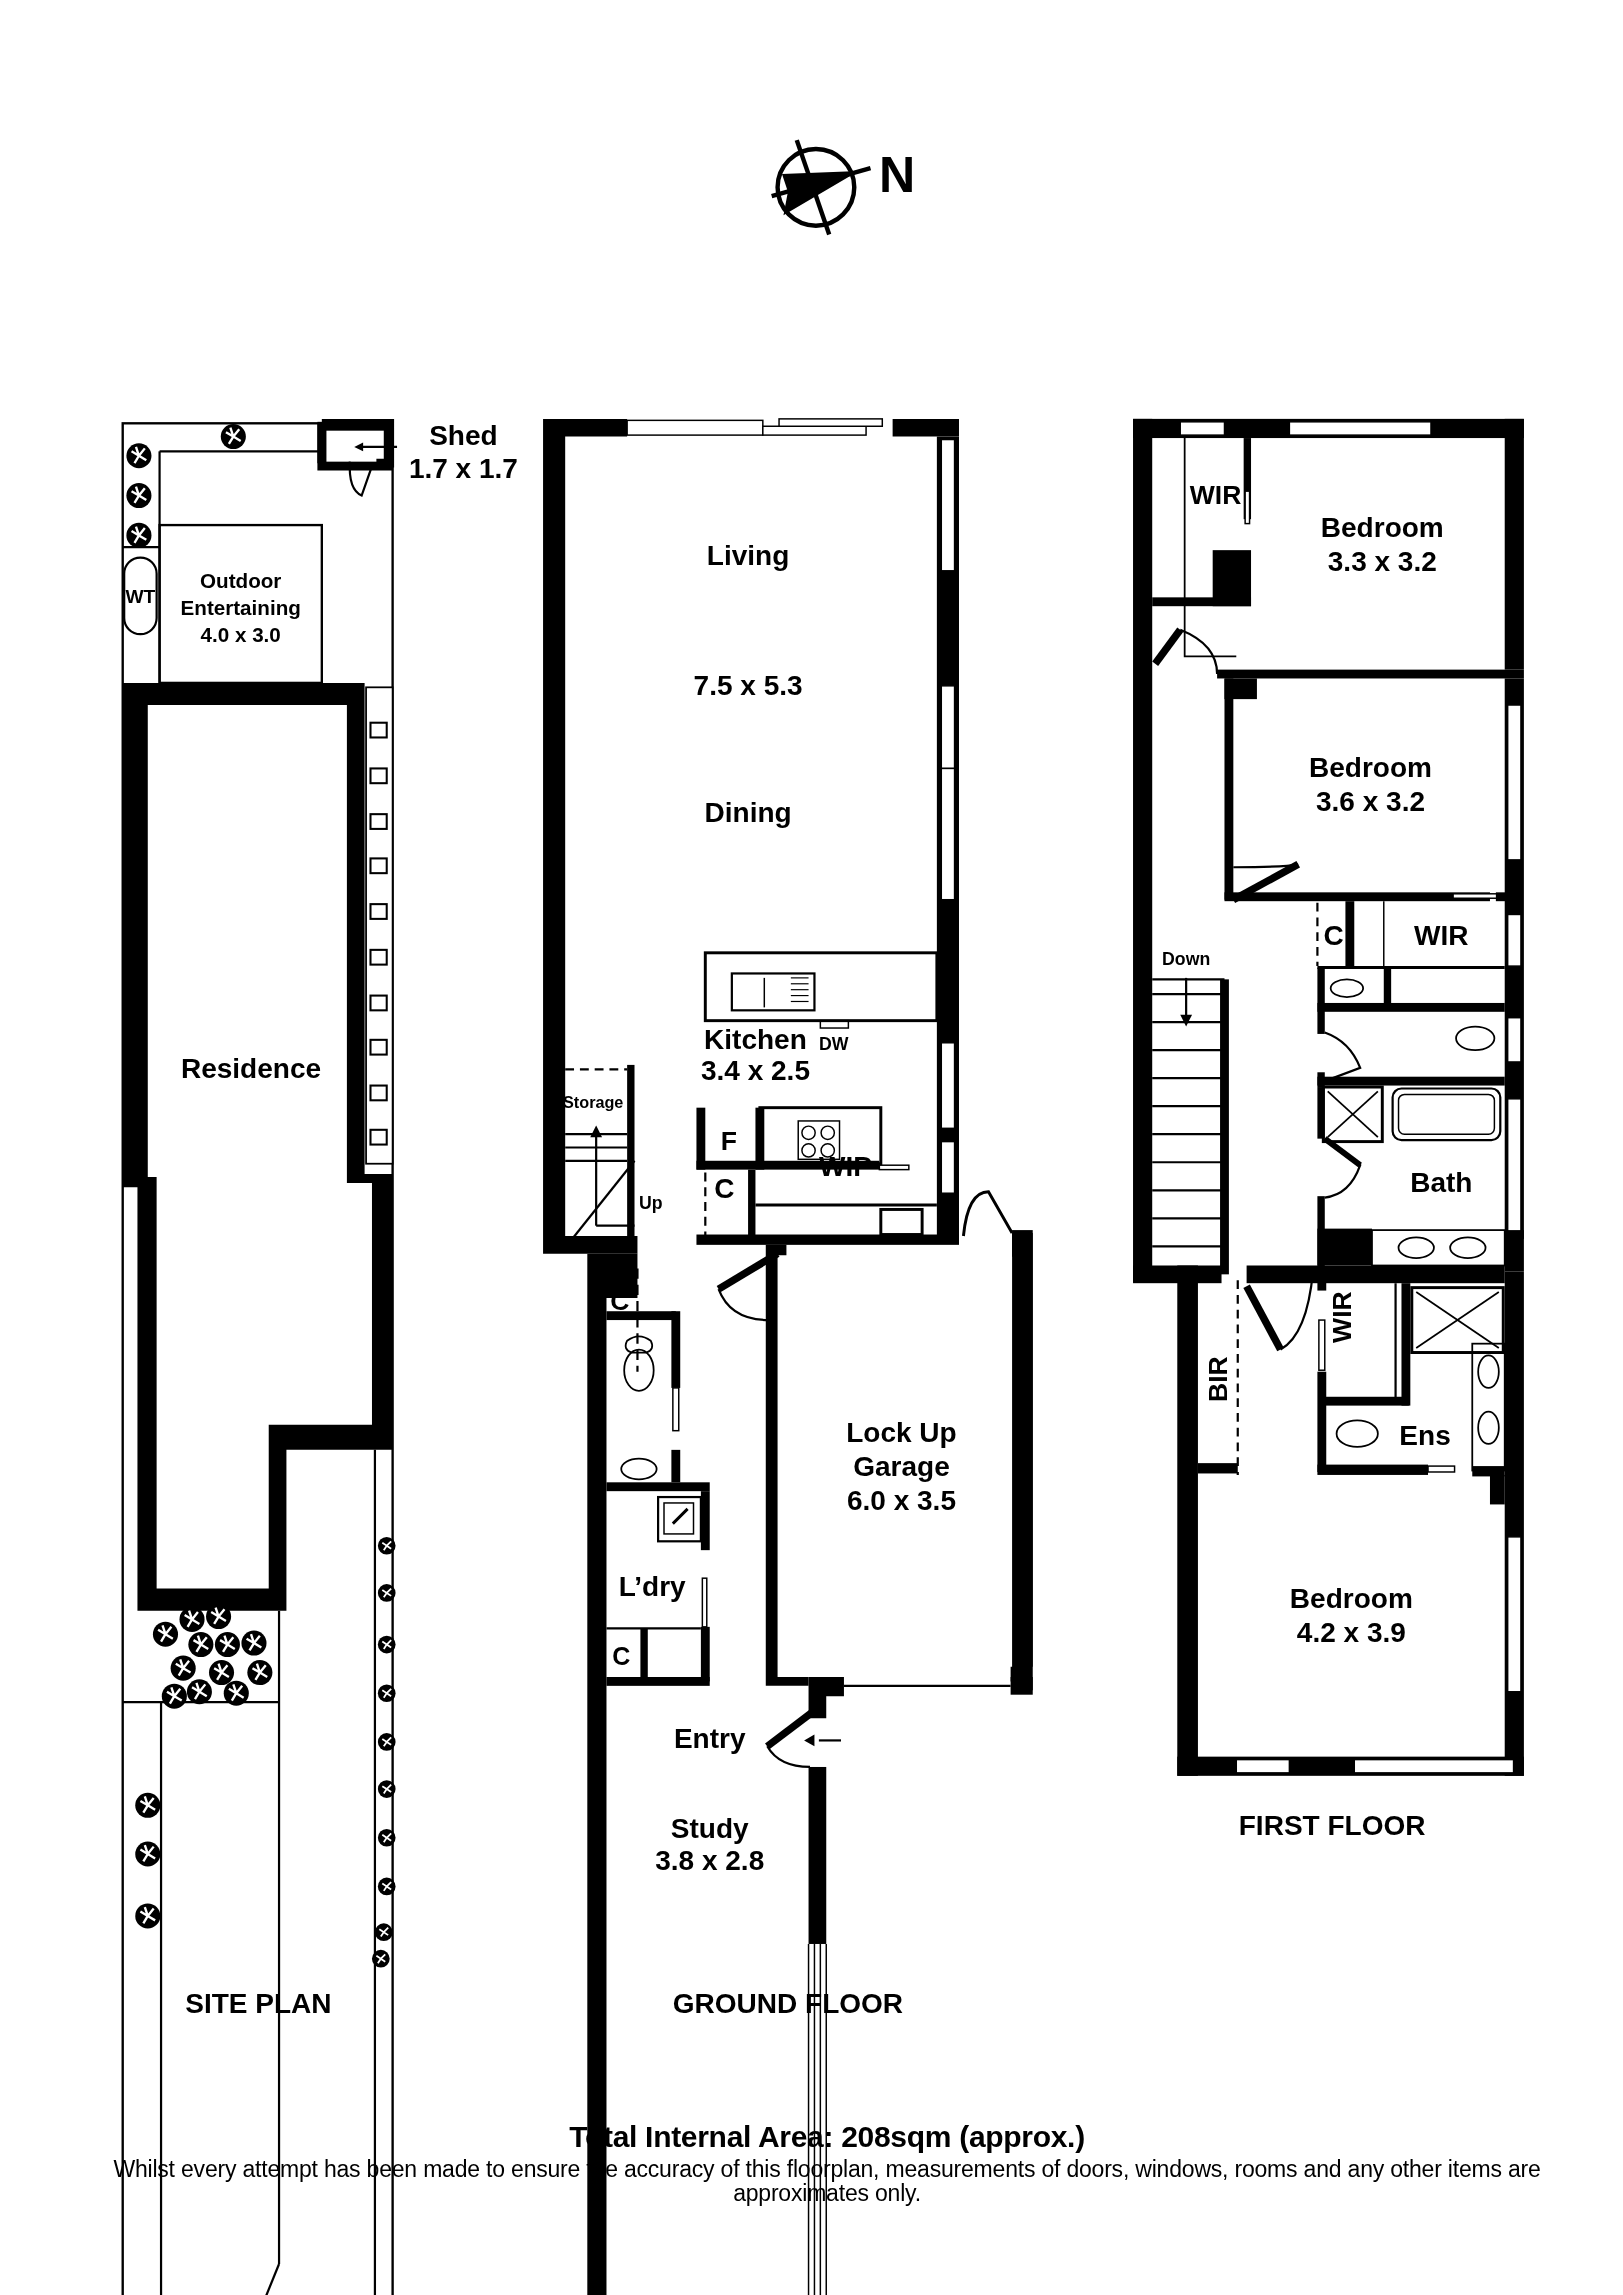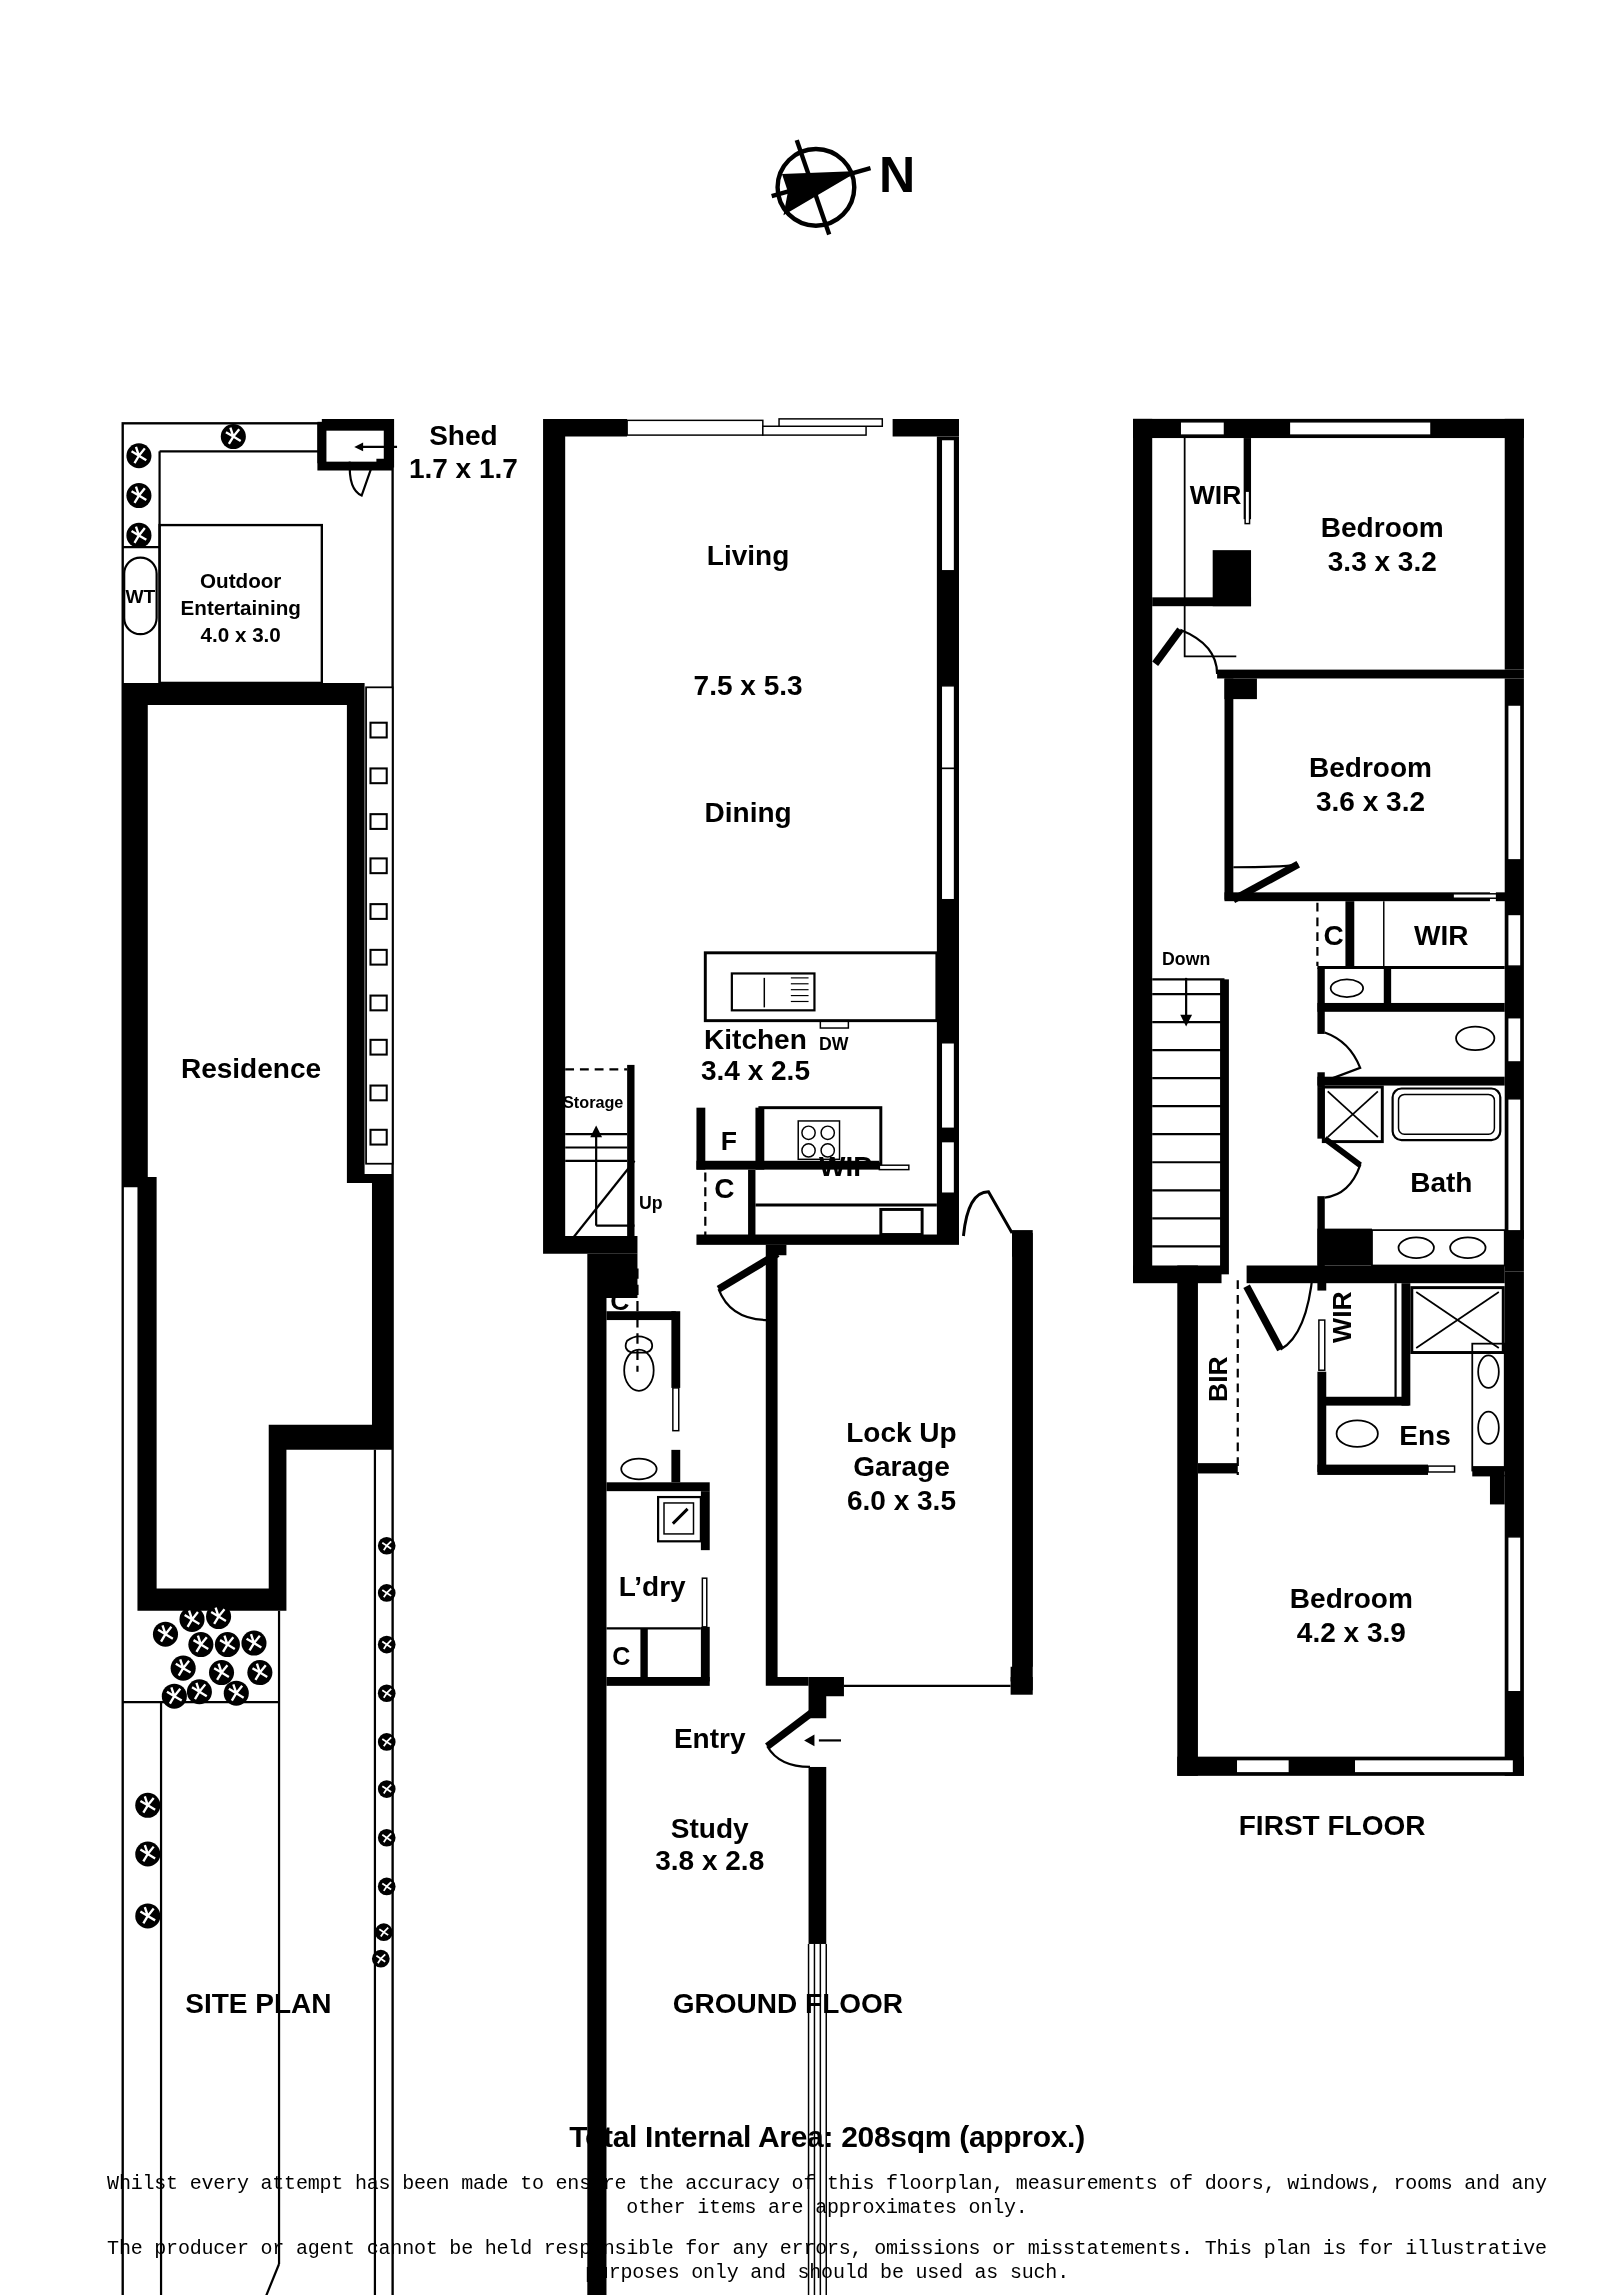--- a/index.html
+++ b/index.html
@@ -2,21 +2,21 @@
 <html style="font-size:10.5px"><head>
 <meta charset="utf-8">
 <style>
   html, body { margin:0; padding:0; background:#ffffff; }
   body { width:1623px; height:2295px; position:relative; overflow:hidden;
          font-family:"Liberation Sans", sans-serif; color:#000; }
   #plan { position:absolute; left:0; top:0; width:1623px; height:2295px; }
   .lbl { font-family:"Liberation Sans", sans-serif; font-weight:bold; fill:#000; text-anchor:middle; }
   .footer { position:absolute; left:88px; top:2120px; width:1478px;text-align:center; }
   .footer .total { font-family:"Liberation Sans", sans-serif; font-weight:bold; font-size:30px; letter-spacing:-0.3px; }
-  .footer .disc { font-family:Liberation Mono, monospace; font-size:20px; line-height:23.6px; margin-top:18px; letter-spacing:-0.2px; }
+  .footer .disc { font-family:Liberation Sans, sans-serif; font-size:23px; line-height:23.6px; margin-top:4px; letter-spacing:-0.2px; }
 </style>
 </head>
 <body>
 
 <svg id="plan" viewBox="0 0 1100 1556" xmlns="http://www.w3.org/2000/svg">
   <defs>
     <g id="shrub">
       <circle r="8.5" fill="#000"></circle>
       <path d="M-5,-3 L0,0 L4,-5 M0,0 L-3,5 M0,0 L5,3 M-2,-6 L0,0" stroke="#fff" stroke-width="1.6" fill="none"></path>
     </g>
@@ -384,15 +384,14 @@
   <text class="lbl" x="0" y="0" font-size="18" transform="translate(916,893) rotate(-90)">WIR</text>
   <text class="lbl" x="966" y="980" font-size="19">Ens</text>
   <text class="lbl" x="916" y="1090" font-size="19">Bedroom</text>
   <text class="lbl" x="916" y="1113" font-size="19">4.2 x 3.9</text>
   <text class="lbl" x="903" y="1244" font-size="19">FIRST FLOOR</text>
 </svg>
 
 <div class="footer">
   <div class="total">Total Internal Area: 208sqm (approx.)</div>
   <div class="disc">Whilst every attempt has been made to ensure the accuracy of this floorplan, measurements of doors, windows, rooms and any other items are approximates only.</div>
-  <div class="disc">The producer or agent cannot be held responsible for any errors, omissions or misstatements. This plan is for illustrative purposes only and should be used as such.</div>
 </div>
 
 
 </body></html>

